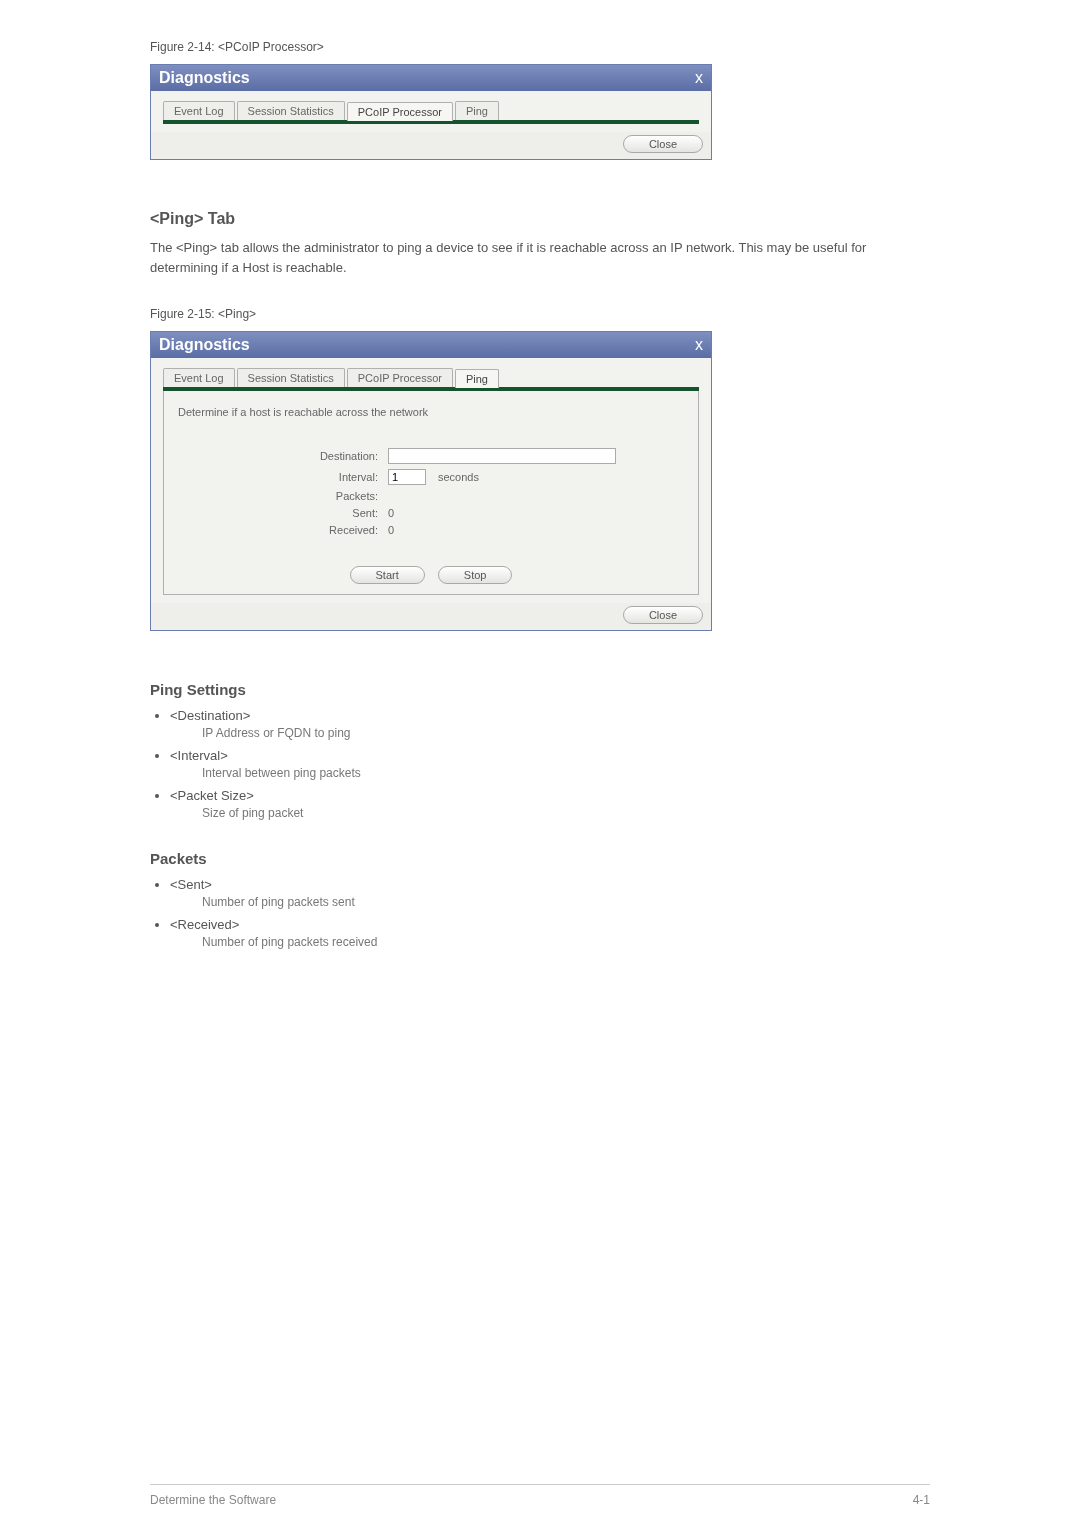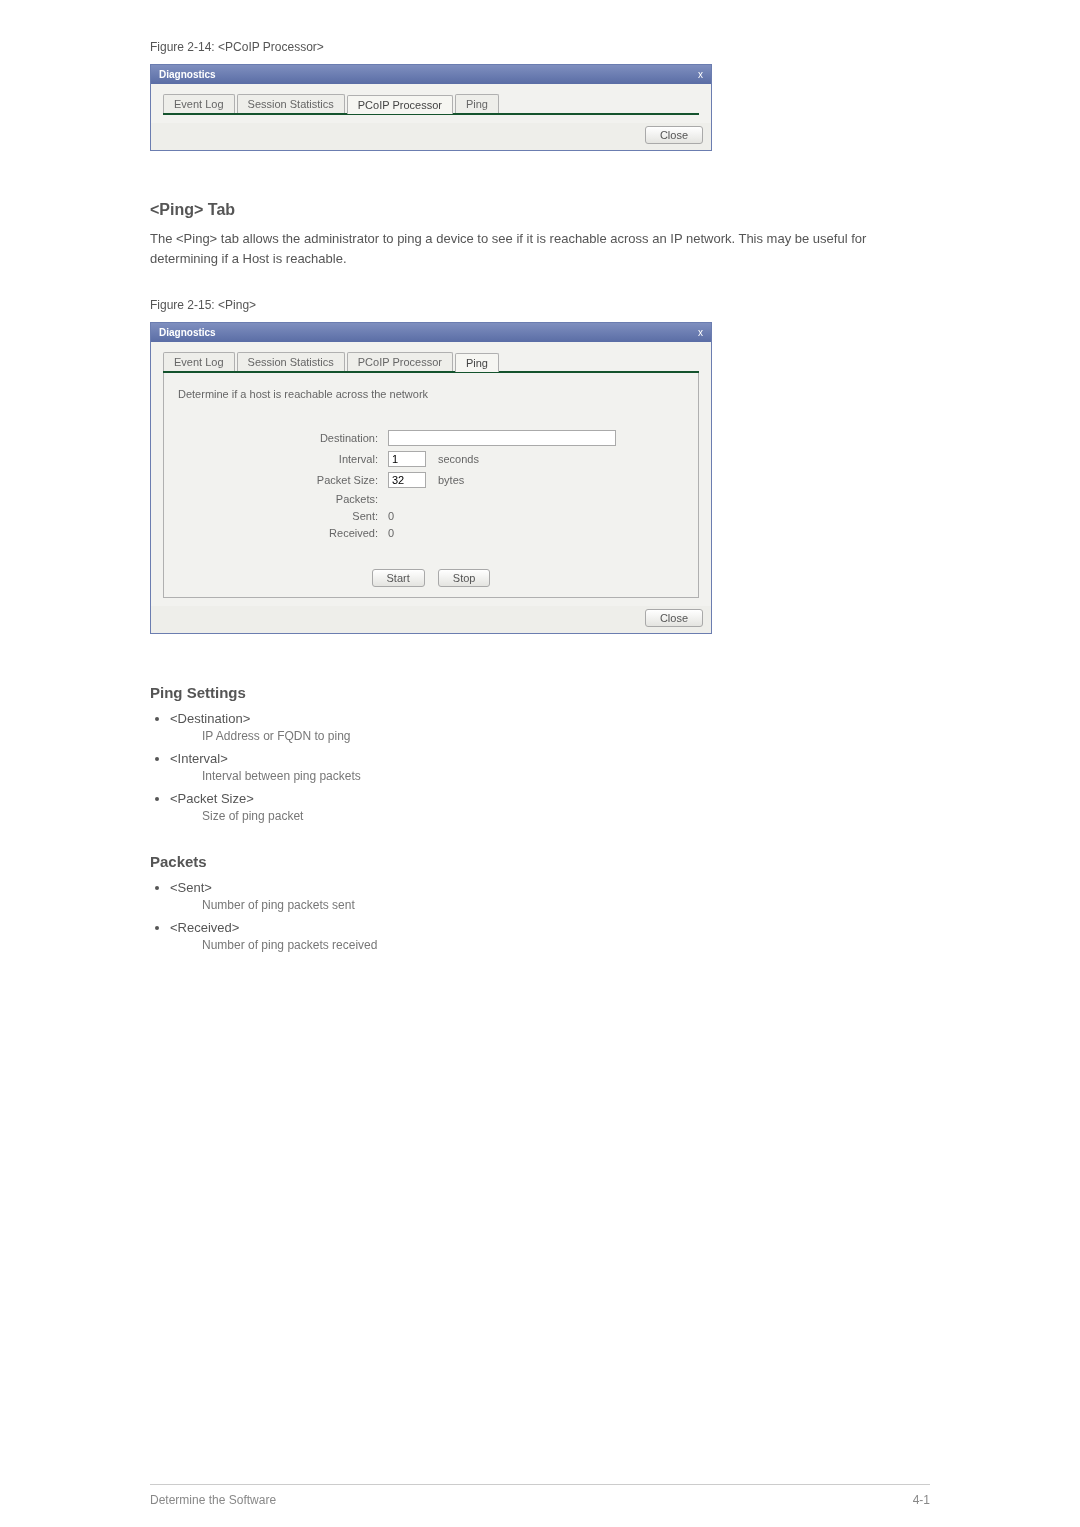--- a/index.html
+++ b/index.html
@@ -29,31 +29,31 @@
     background: #f2f2ef;
     margin-bottom: 50px;
   }
   .dialog-titlebar {
     background: linear-gradient(#7f8fbf, #5a6da5);
     color: #fff;
     padding: 4px 8px;
     display: flex;
     justify-content: space-between;
     align-items: center;
-    font-size: 10px;
+    font-size: 16px;
   }
   .dialog-titlebar .title {
     font-weight: bold;
   }
   .dialog-body {
     padding: 10px 12px 8px 12px;
   }
   .tabs {
     display: flex;
-    border-bottom: 2px solid #14532d;
+    border-bottom: 4px solid #14532d;
     font-size: 11px;
   }
   .tab {
     padding: 3px 10px;
     border: 1px solid #b0b0b0;
     border-bottom: none;
     background: #eeeeea;
     color: #666;
     margin-right: 2px;
     border-top-left-radius: 2px;
@@ -85,24 +85,24 @@
     display: inline-block;
     margin-right: 10px;
   }
   .dialog-buttons {
     text-align: right;
     padding: 2px 8px 6px 8px;
     background: #eeeeea;
   }
   .btn {
     font-size: 11px;
-    padding: 2px 14px;
+    padding: 2px 25px;
     background: linear-gradient(#ffffff, #e4e4e0);
     border: 1px solid #a9a9a9;
-    border-radius: 3px;
+    border-radius: 9px;
     color: #555;
   }
   .center-btns {
     text-align: center;
     margin-top: 30px;
   }
   .center-btns .btn {
     margin: 0 5px;
   }
   .form-row {
@@ -219,25 +219,20 @@
         <div class="form-row">
           <span class="lbl">Destination:</span>
           <input class="txt" style="width: 220px;" value="">
         </div>
         <div class="form-row">
           <span class="lbl">Interval:</span>
           <input class="txt" style="width: 30px;" value="1">
           <span class="suffix">seconds</span>
         </div>
         <div class="form-row">
-          <span class="lbl">Packet Size:</span>
-          <input class="txt" style="width: 30px;" value="32">
-          <span class="suffix">bytes</span>
-        </div>
-        <div class="form-row">
           <span class="lbl">Packets:</span>
         </div>
         <div class="form-row">
           <span class="lbl">Sent:</span>
           <span>0</span>
         </div>
         <div class="form-row">
           <span class="lbl">Received:</span>
           <span>0</span>
         </div>

